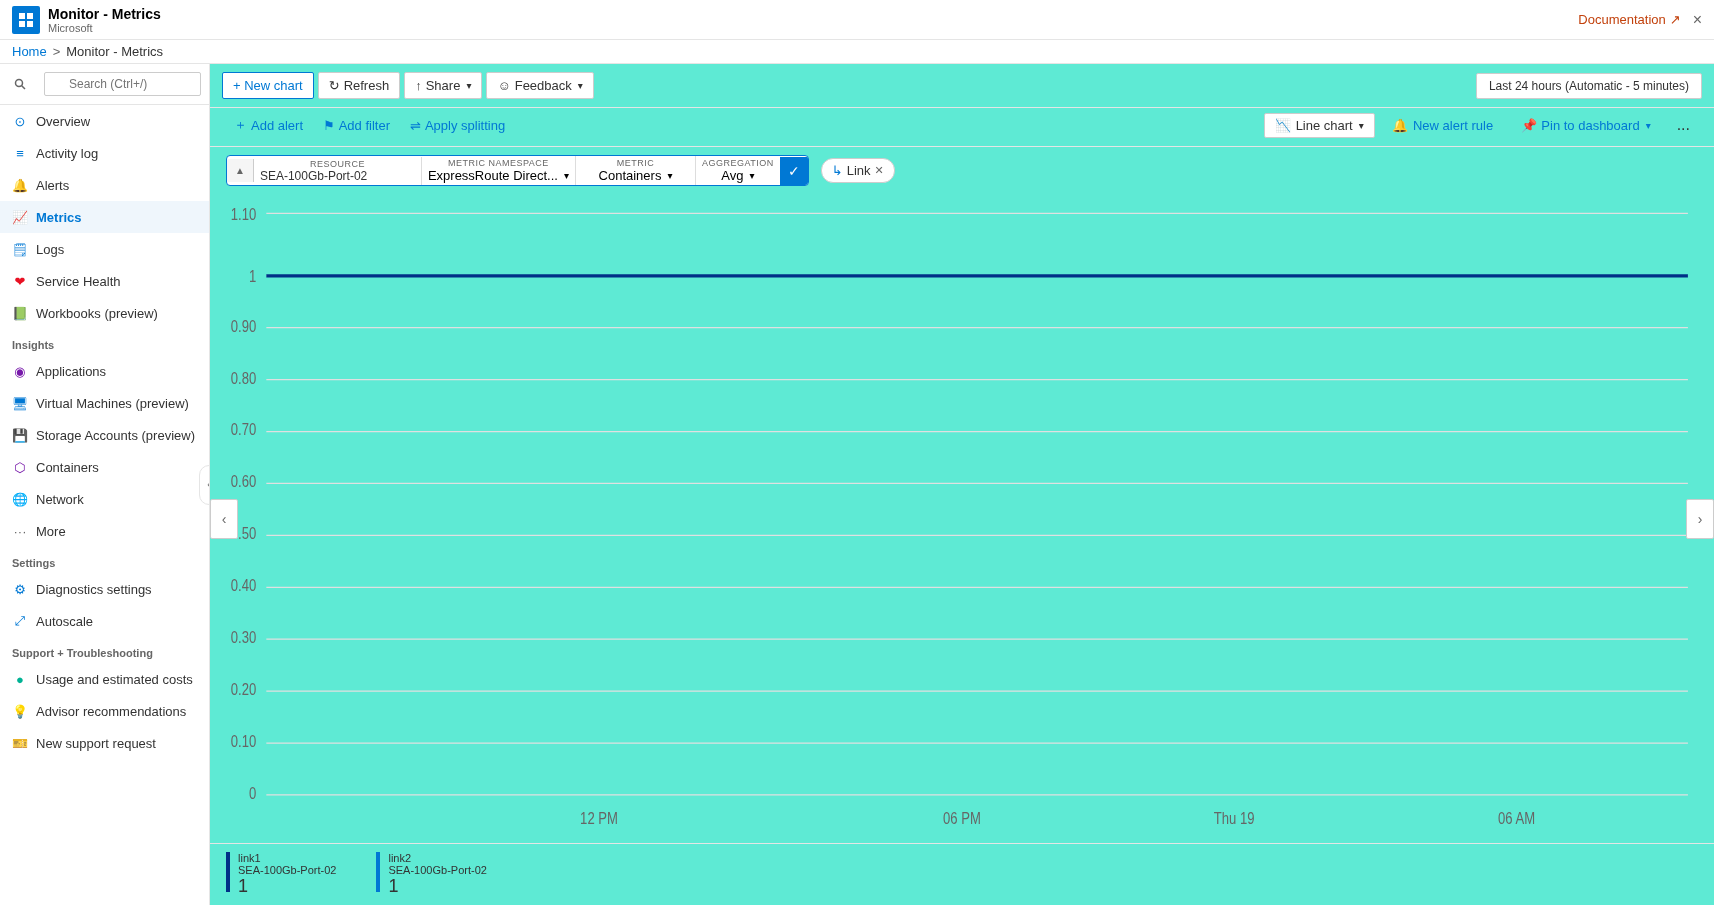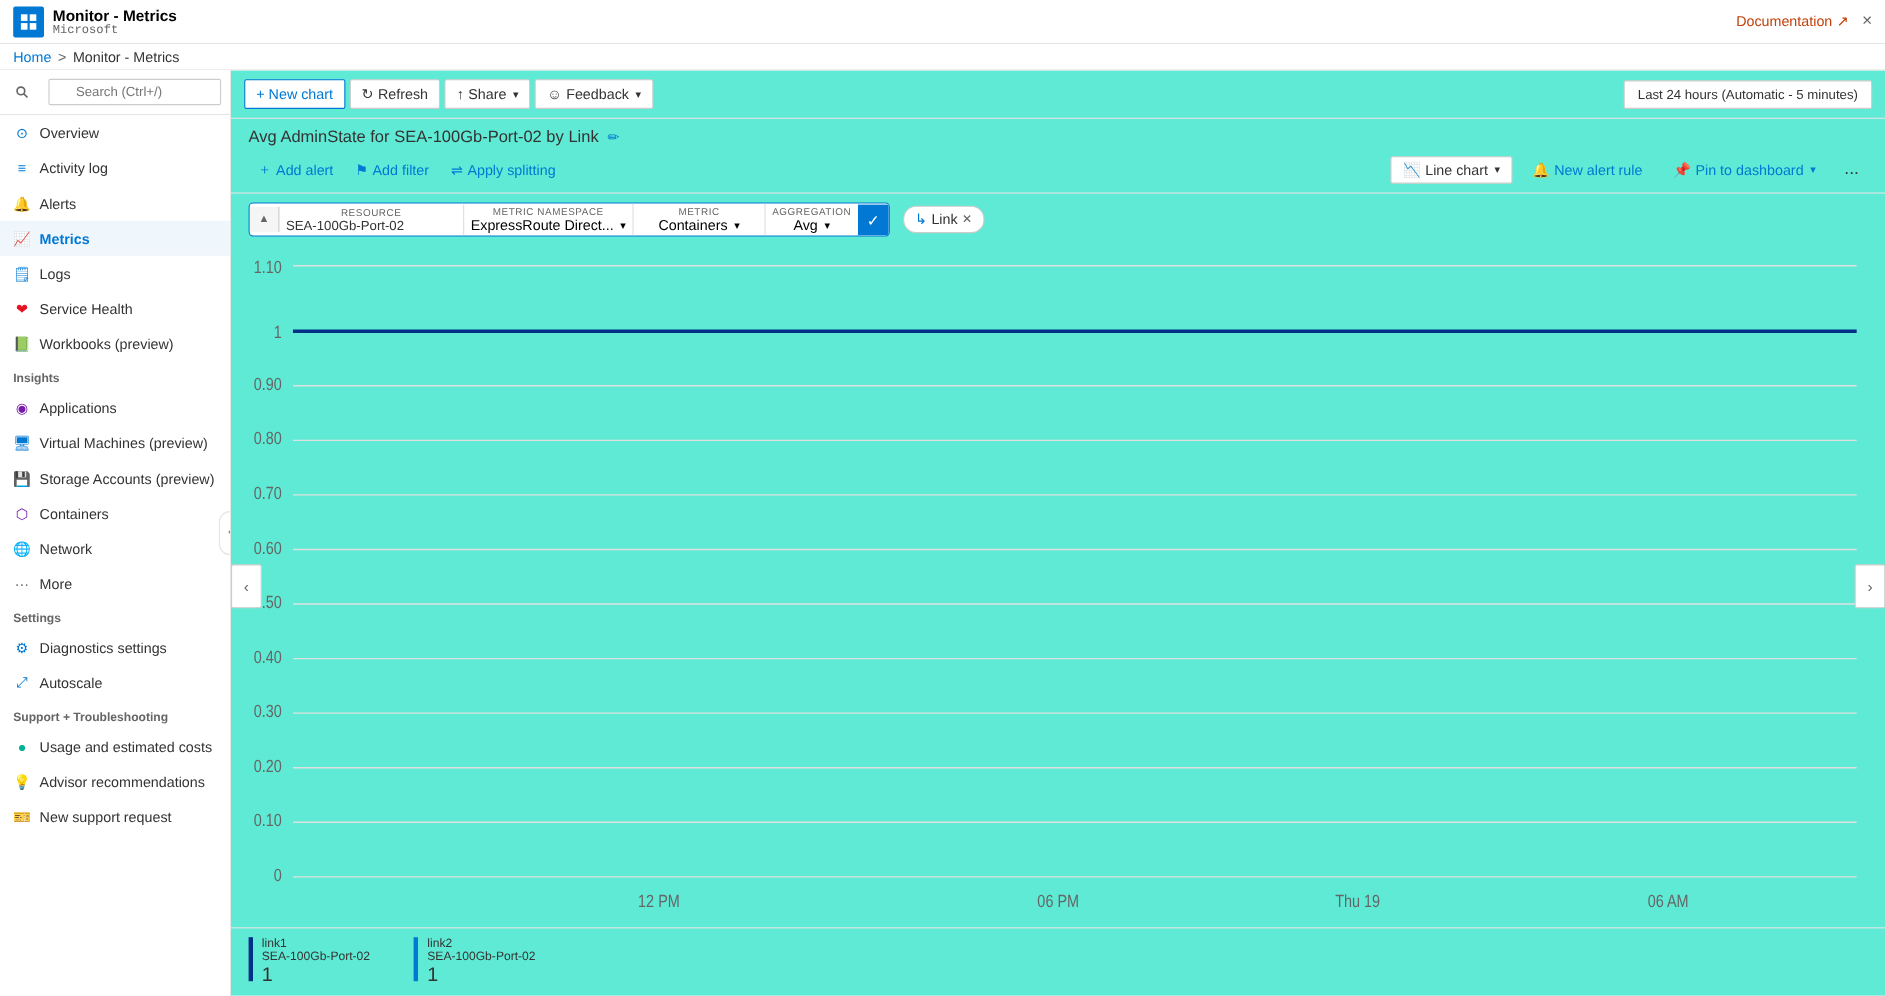--- a/index.html
+++ b/index.html
@@ -13,21 +13,21 @@
       display: flex;
       align-items: center;
       padding: 0 12px;
       justify-content: space-between;
     }
     .top-bar-left { display: flex; align-items: center; gap: 8px; }
     .app-icon { width: 28px; height: 28px; background: #0078d4; border-radius: 2px; display: flex; align-items: center; justify-content: center; }
     .app-icon svg { width: 18px; height: 18px; }
     .app-title { display: flex; flex-direction: column; }
     .app-title-main { font-size: 14px; font-weight: 600; color: #000; }
-    .app-title-sub { font-size: 11px; color: #666; font-family: Liberation Mono, monospace; }
+    .app-title-sub { font-size: 11px; color: #666; }
     .top-bar-right { display: flex; align-items: center; gap: 12px; }
     .docs-link { color: #c2410c; font-size: 13px; text-decoration: none; display: flex; align-items: center; gap: 4px; }
     .close-btn { font-size: 16px; color: #666; cursor: pointer; }
 
     
     .breadcrumb {
       background: #fff;
       padding: 4px 12px;
       border-bottom: 1px solid #e5e5e5;
       display: flex;
@@ -489,24 +489,20 @@
         <span class="caret">▾</span>
       </button>
       <button class="toolbar-btn">
         <span>☺</span>
         <span>Feedback</span>
         <span class="caret">▾</span>
       </button>
       <button class="toolbar-time">Last 24 hours (Automatic - 5 minutes)</button>
     </div>
 
-    <div class="chart-title-area">
-      <span class="chart-title">Avg AdminState for SEA-100Gb-Port-02 by Link</span>
-      <span class="edit-icon">✏</span>
-    </div>
 
     <div class="chart-controls">
       <button class="chart-ctrl-btn">
         <span>＋</span>
         <span>Add alert</span>
       </button>
       <button class="chart-ctrl-btn">
         <span>⚑</span>
         <span>Add filter</span>
       </button>

